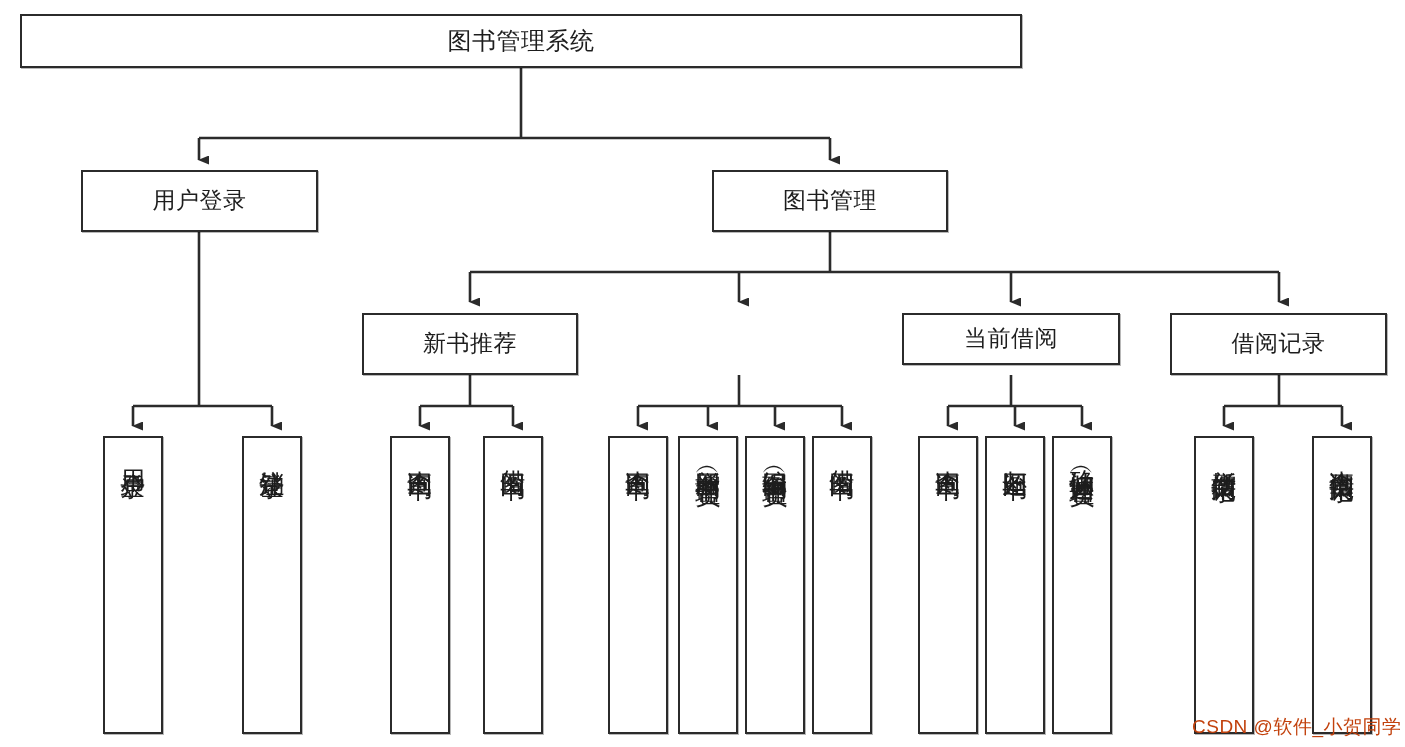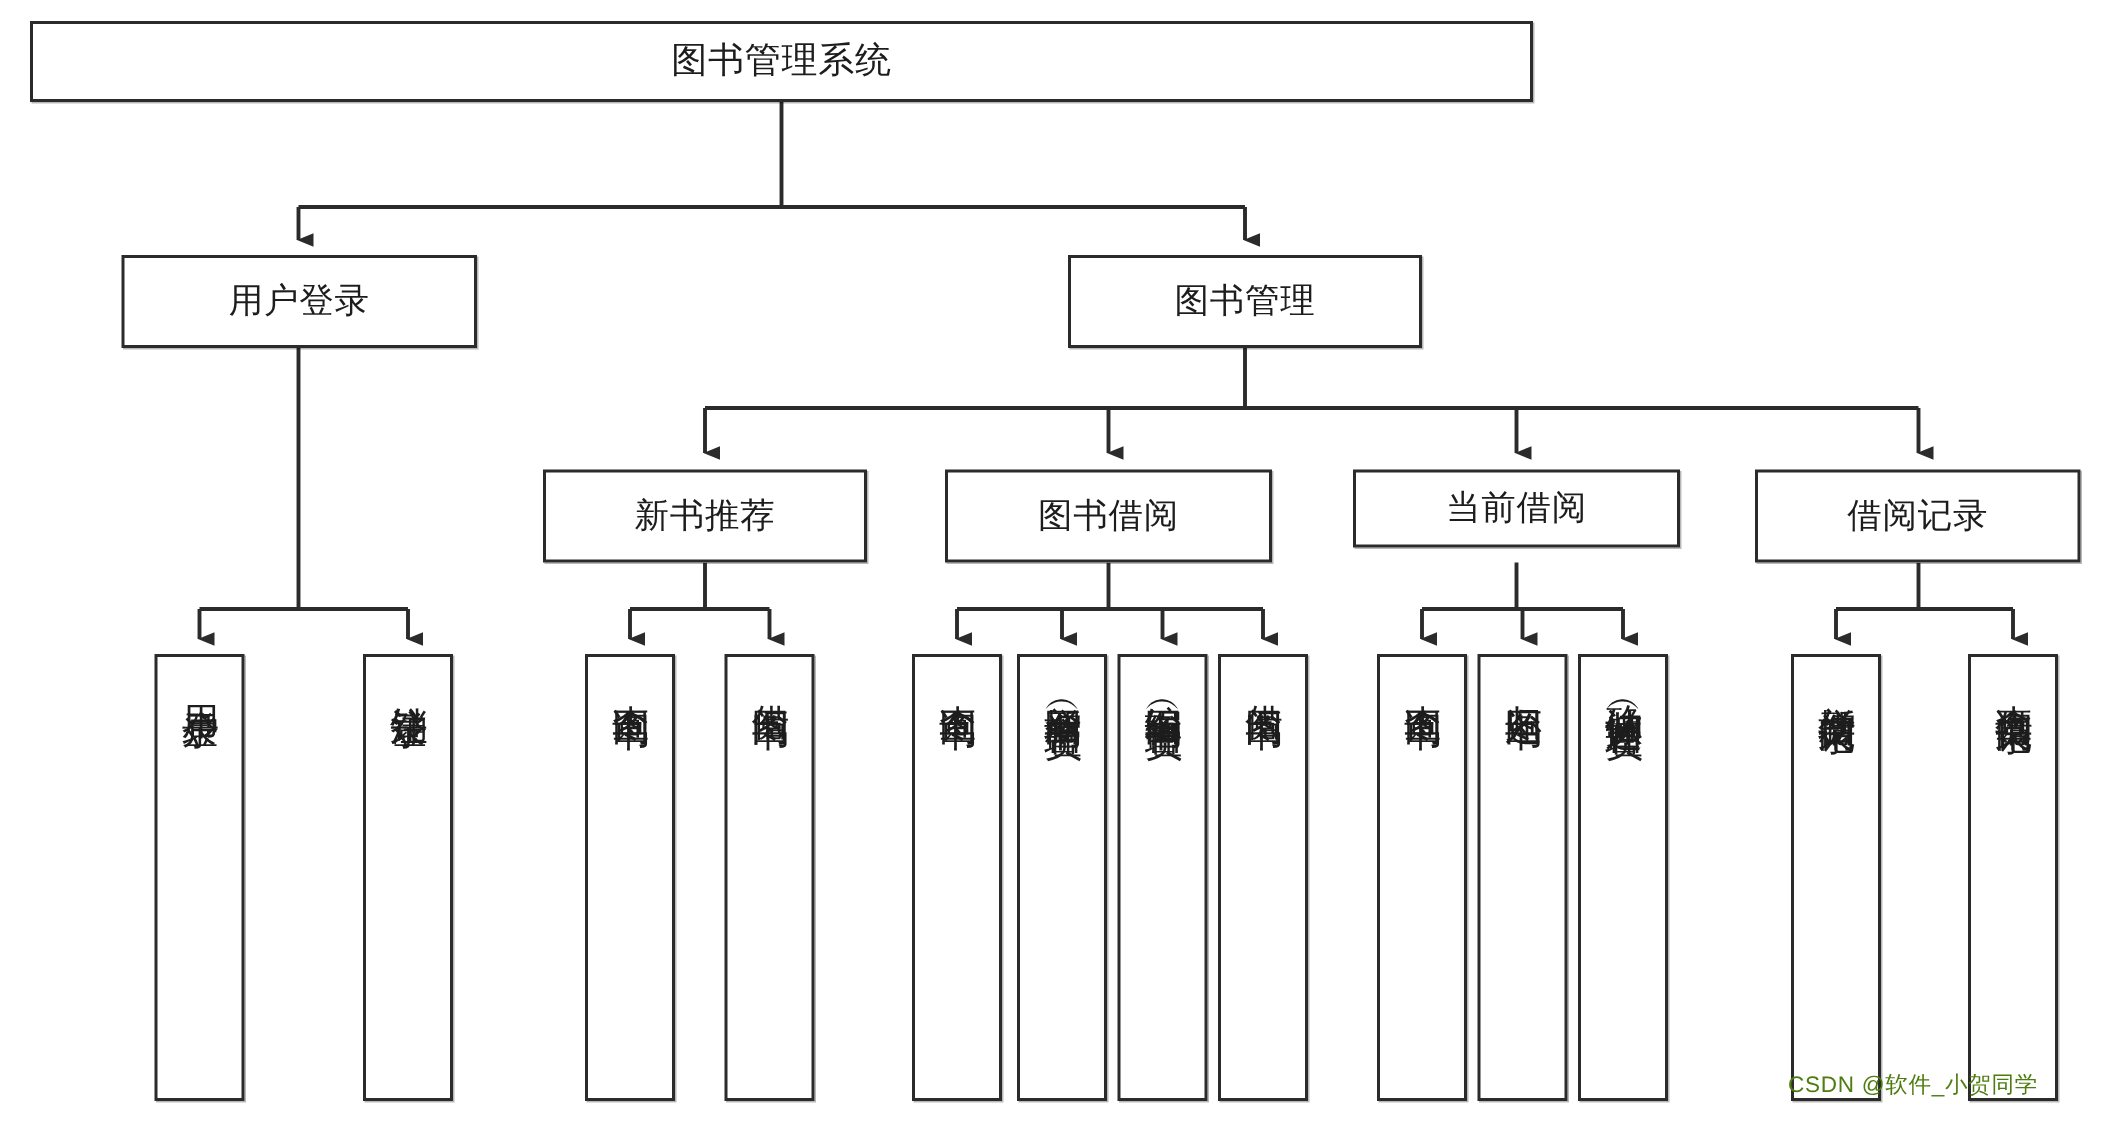--- a/index.html
+++ b/index.html
@@ -54,22 +54,22 @@
   .node.vert .label {
     writing-mode: vertical-rl;
     text-orientation: upright;
     font-size: 25px;
     line-height: 1.05;
     letter-spacing: 2px;
     white-space: nowrap;
   }
   .watermark {
     position: absolute;
-    font-size: 15px;
-    color: #4d7c0f;
+    font-size: 19px;
+    color: #c2410c;
     white-space: nowrap;
     letter-spacing: 0.5px;
   }
 </style>
 </head>
 <body>
 
 <div id="canvas">
 
   <svg class="links" viewBox="0 0 1405 747" xmlns="http://www.w3.org/2000/svg">
@@ -129,23 +129,20 @@
   <div class="node horiz" style="left:81px; top:170px; width:237px; height:62px;">
     <span class="label">用户登录</span>
   </div>
   <div class="node horiz" style="left:362px; top:313px; width:216px; height:62px;">
     <span class="label">新书推荐</span>
   </div>
 
   <div class="node horiz" style="left:712px; top:170px; width:236px; height:62px;">
     <span class="label">图书管理</span>
   </div>
-  <div class="node horiz" style="left:630px; top:313px; width:218px; height:62px;">
-    <span class="label">图书借阅</span>
-  </div>
   <div class="node horiz" style="left:902px; top:313px; width:218px; height:52px;">
     <span class="label">当前借阅</span>
   </div>
   <div class="node horiz" style="left:1170px; top:313px; width:217px; height:62px;">
     <span class="label">借阅记录</span>
   </div>
 
   <div class="node vert" style="left:103px; top:436px; width:60px; height:298px;">
     <span class="label">用户登录</span>
   </div>

